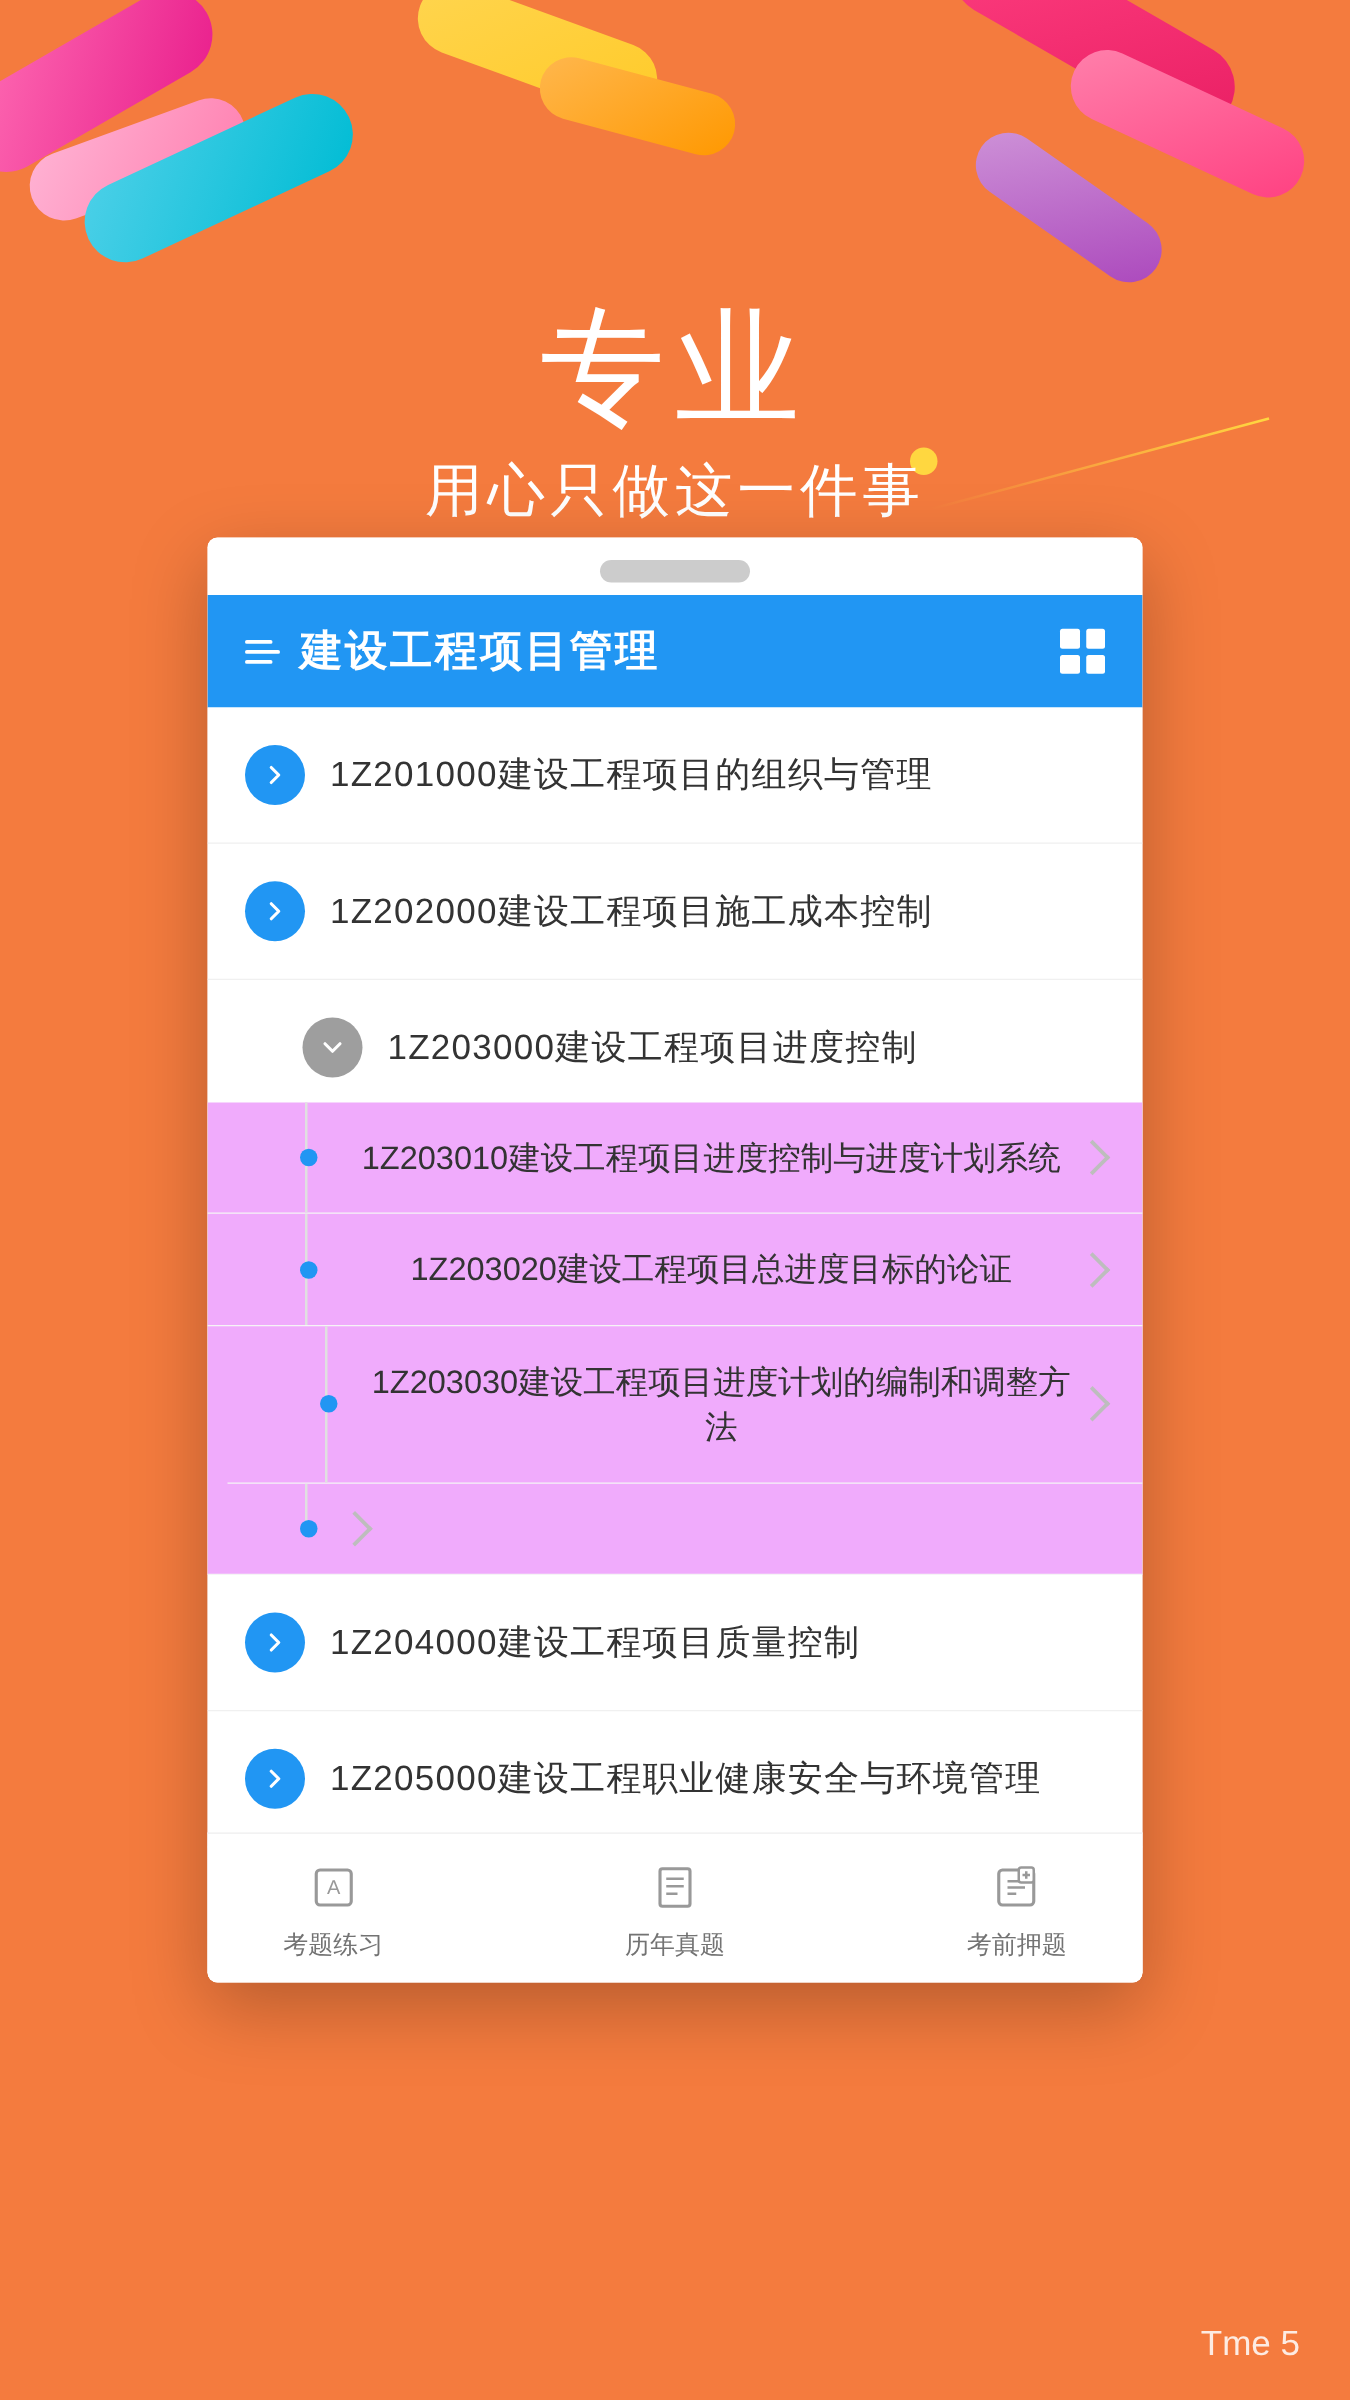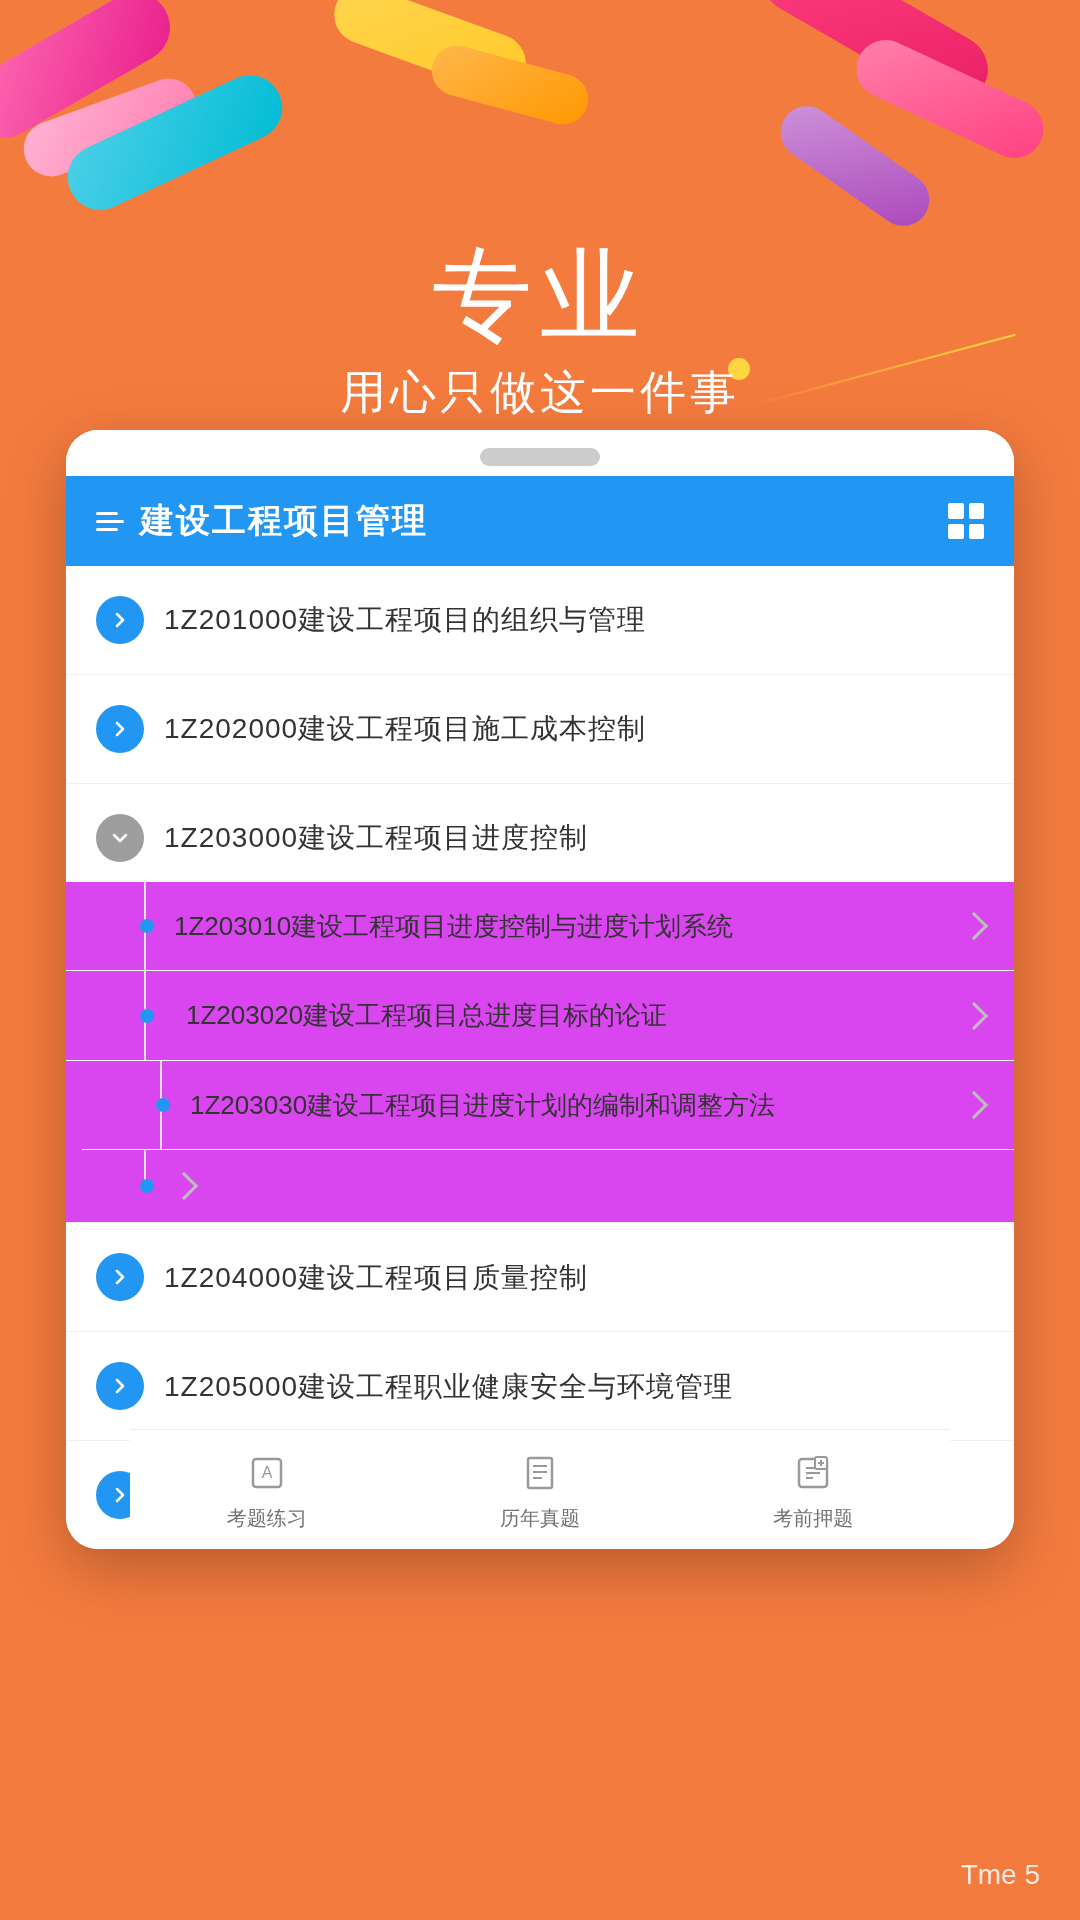--- a/index.html
+++ b/index.html
@@ -117,23 +117,23 @@
       margin-top: 12px;
       letter-spacing: 4px;
     }
 
     
     .phone-container {
       position: absolute;
       top: 430px;
       left: 50%;
       transform: translateX(-50%);
-      width: 948px;
+      width: 748px;
       background: #fff;
-      border-radius: 32px;
+      border-radius: 8px;
       overflow: hidden;
       box-shadow: 0 20px 60px rgba(0,0,0,0.25);
     }
 
     
     .phone-topbar {
       background: #fff;
       display: flex;
       justify-content: center;
       align-items: center;
@@ -225,21 +225,22 @@
 
     .list-item-text {
       font-size: 28px;
       color: #333;
       letter-spacing: 1px;
       line-height: 1.4;
     }
 
     
     .sub-list {
-      background: #d946ef;
+      background: #f0abfc;
+      text-align: center;
     }
 
     .sub-item {
       display: flex;
       align-items: center;
       padding: 26px 30px 26px 60px;
       border-bottom: 1px solid #F5F5F5;
       position: relative;
     }
 
@@ -379,21 +380,21 @@
 
     <div class="list-item-main">
       <div class="circle-icon blue">
         <svg viewBox="0 0 24 24" fill="none">
           <polyline points="9,18 15,12 9,6" stroke="white" stroke-width="2.5" stroke-linecap="round" stroke-linejoin="round"></polyline>
         </svg>
       </div>
       <span class="list-item-text">1Z202000建设工程项目施工成本控制</span>
     </div>
 
-    <div class="list-item-main" style="border-bottom: none; padding-bottom: 20px;">
+    <div class="list-item-main" style="border-bottom: none; padding-bottom: 20px; margin-left: 46px;">
       <div class="circle-icon gray">
         <svg viewBox="0 0 24 24" fill="none">
           <polyline points="6,9 12,15 18,9" stroke="white" stroke-width="2.5" stroke-linecap="round" stroke-linejoin="round"></polyline>
         </svg>
       </div>
       <span class="list-item-text">1Z203000建设工程项目进度控制</span>
     </div>
 
     <div class="sub-list">
 

